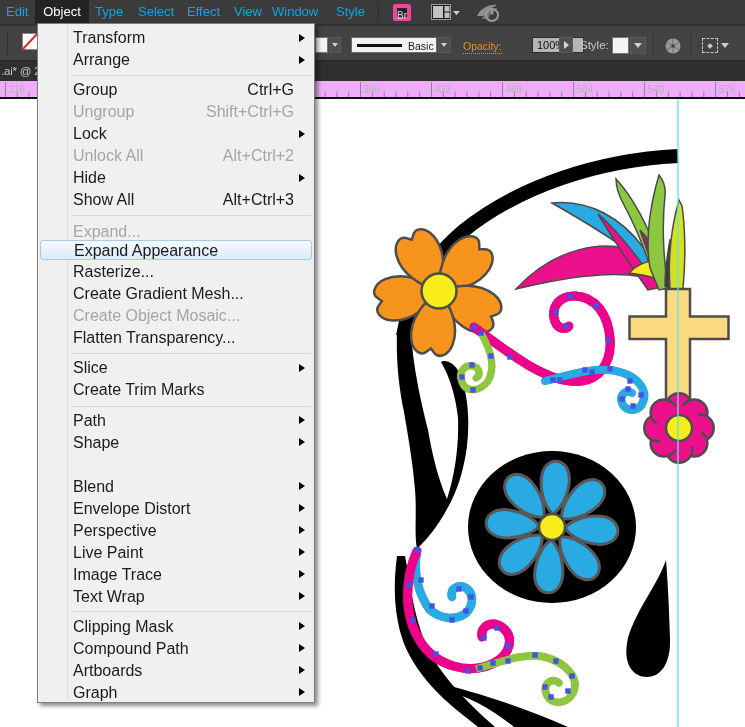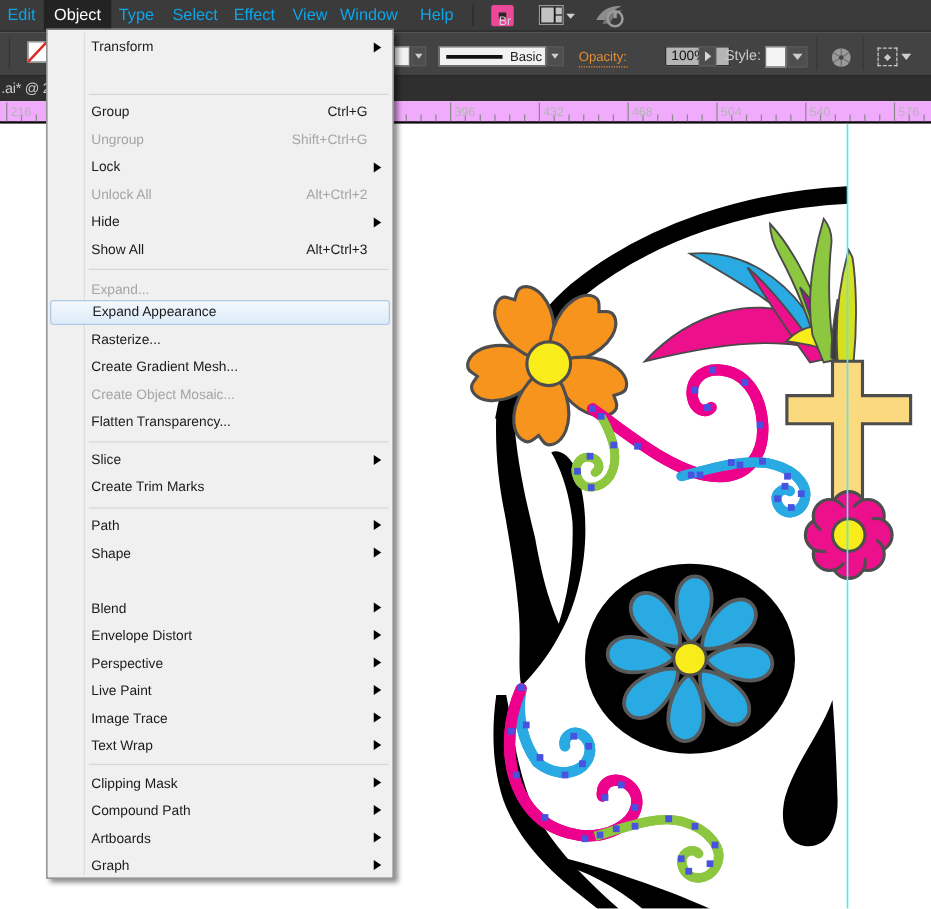--- a/index.html
+++ b/index.html
@@ -7,42 +7,42 @@
 #menubar .m{position:absolute;top:0;height:24px;line-height:24px;color:#0ea5e9;font-size:13px}
 #obj{position:absolute;left:35px;top:0;width:54px;height:24px;background:#232323;color:#fff;text-align:center;font-size:13px;line-height:24px}
 #ctrl{position:absolute;left:0;top:26px;width:745px;height:34px;background:#434343}
 #tabrow{position:absolute;left:0;top:60px;width:745px;height:21px;background:#2f2f2f;border-top:1px solid #262626}
 #tabrow .t{position:absolute;left:1px;top:4px;color:#c9c9c9;font-size:11.5px;letter-spacing:-0.2px}
 #ruler{position:absolute;left:0;top:81px;width:745px;height:18px;background:#f0abfc;border-bottom:2px solid #0c0c0c}
 #canvas{position:absolute;left:0;top:99px;width:745px;height:628px;background:#fff}
 #art{position:absolute;left:0;top:99px}
 #menu{position:absolute;left:37px;top:23px;width:278px;height:680px;background:#f0f0f0;border:1px solid #7d7d7d;box-shadow:3px 3px 4px rgba(0,0,0,.45)}
 #gutterline{position:absolute;left:29px;top:2px;bottom:2px;width:1px;background:#dcdcdc}
-.mi{position:absolute;left:2px;right:2px;height:22px;line-height:22px;font-size:11px;color:#1b1b1b}
+.mi{position:absolute;left:2px;right:2px;height:22px;line-height:22px;font-size:16px;color:#1b1b1b}
 .mi .lbl{position:absolute;left:33px;top:0}
 .mi .sc{position:absolute;right:18px;top:0}
 .mi .arr{position:absolute;right:7px;top:6.5px;width:0;height:0;border-left:6px solid #000;border-top:4.5px solid transparent;border-bottom:4.5px solid transparent}
 .mi.dis{color:#a5a5a5}
 #hl{background:linear-gradient(#f4f9fd,#dcebf9);border:1px solid #aec9e6;border-radius:3px;height:20px;line-height:19px;top:217.5px}
 .msep{position:absolute;left:33px;right:3px;height:1px;background:#d6d6d7}
 .vsep{position:absolute;width:1px;background:#2c2c2c}
 svg{display:block}
 </style></head>
 <body>
 <div id="menubar">
  <span class="m" style="left:6px">Edit</span>
  <span id="obj">Object</span>
  <span class="m" style="left:95px">Type</span>
  <span class="m" style="left:138px">Select</span>
  <span class="m" style="left:187px">Effect</span>
  <span class="m" style="left:234px">View</span>
  <span class="m" style="left:272px">Window</span>
- <span class="m" style="left:336px">Help</span>
+ <span class="m" style="left:336px">Style</span>
  <span class="vsep" style="left:378px;top:3px;height:18px;background:#2a2a2a"></span>
- <span style="position:absolute;left:393px;top:4px;width:18px;height:17px;background:#252525;border:6px solid #ec4899;border-radius:2px;color:#d6d6d6;font-size:10px;line-height:15px">Br</span>
+ <span style="position:absolute;left:393px;top:4px;width:18px;height:17px;background:#252525;border:4px solid #ec4899;border-radius:2px;color:#d6d6d6;font-size:10px;line-height:15px">Br</span>
  <svg style="position:absolute;left:431px;top:4px" width="30" height="17" viewBox="0 0 30 17">
   <rect x="0.5" y="0.5" width="19" height="15" fill="#1e1e1e" stroke="#9a9a9a"></rect>
   <rect x="2" y="2" width="10" height="12" fill="#c2c2c2"></rect>
   <rect x="13.5" y="2" width="5" height="5.5" fill="#c2c2c2"></rect>
   <rect x="13.5" y="8.5" width="5" height="5.5" fill="#c2c2c2"></rect>
   <path d="M22,7 l7,0 -3.5,4 z" fill="#cfcfcf"></path>
  </svg>
  <svg style="position:absolute;left:475px;top:2px" width="26" height="21" viewBox="0 0 26 21">
   <path d="M2,14 C6,6 14,2 22,3 C16,6 12,9 10,14 Z" fill="#8d8d8d"></path>
   <path d="M7,17 C10,10 16,6 23,6 C18,9 15,12 13,17 Z" fill="#767676"></path>
@@ -217,20 +217,24 @@
   <path d="M678,97 V727" stroke="#55e8ed" stroke-width="1.3"></path>
  </g>
 </svg>
 
 <div id="menu">
  <div id="gutterline"></div>
 <div class="mi" style="top:3.0px">
       <span class="lbl">Transform</span>
       <span class="arr"></span>
     </div>
+<div class="mi" style="top:25.0px">
+      <span class="lbl">Arrange</span>
+      <span class="arr"></span>
+    </div>
 <div class="msep" style="top:50.5px"></div>
 <div class="mi" style="top:55.0px">
       <span class="lbl">Group</span>
       <span class="sc">Ctrl+G</span>
     </div>
 <div class="mi dis" style="top:77.0px">
       <span class="lbl">Ungroup</span>
       <span class="sc">Shift+Ctrl+G</span>
     </div>
 <div class="mi" style="top:99.0px">

